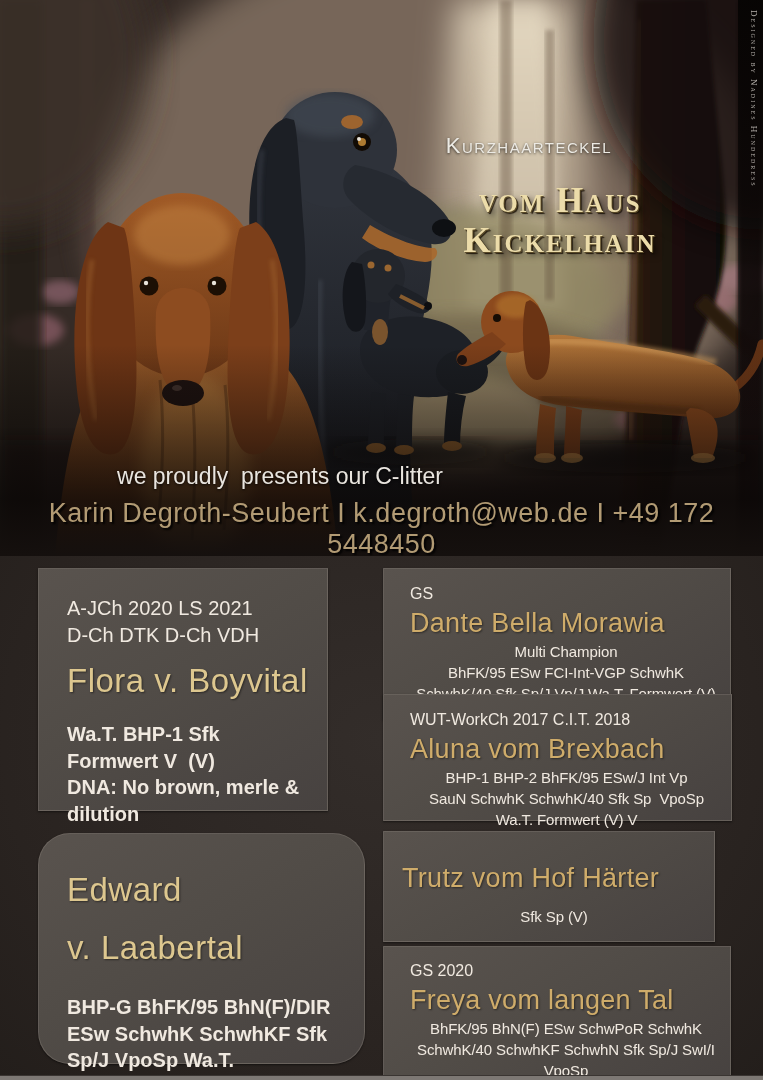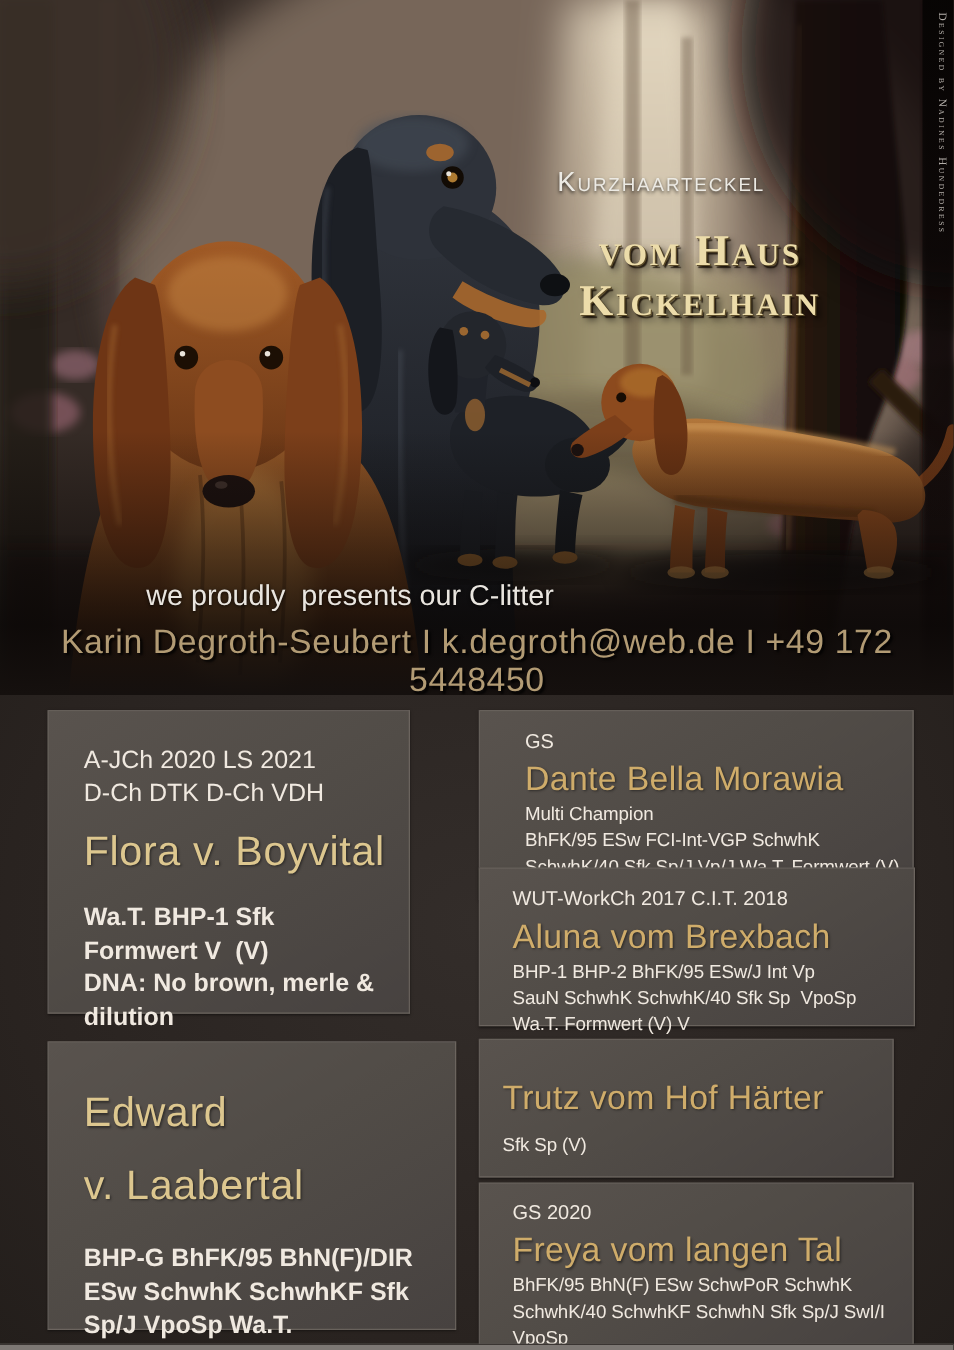--- a/index.html
+++ b/index.html
@@ -53,38 +53,38 @@
   }
   .card{
     position:absolute;box-sizing:border-box;
     background:linear-gradient(150deg,#59534e 0%, #514c47 45%, #484items39 100%);
     background:linear-gradient(150deg,#59534e 0%, #514c47 45%, #474240 100%);
     border:1px solid rgba(140,132,124,.38);
     box-shadow:0 1px 2px rgba(0,0,0,.5);
     color:#f0e9e0;
   }
   .card-flora{left:38px;top:12px;width:290px;height:243px;padding:26px 18px 0 28px;}
-  .card-dante{left:383px;top:12px;width:348px;height:152px;padding:14px 8px 0 36px;}
+  .card-dante{left:383px;top:12px;width:348px;height:152px;padding:14px 8px 0 26px;}
   .card-aluna{left:383px;top:138px;width:349px;height:127px;padding:14px 8px 0 26px;}
-  .card-edward{left:38px;top:277px;width:327px;height:231px;padding:30px 18px 0 28px;}
+  .card-edward{left:38px;top:277px;width:327px;height:231px;padding:30px 18px 0 28px;border-radius:32px;}
   .card-trutz{left:383px;top:275px;width:332px;height:111px;padding:28px 8px 0 18px;}
   .card-freya{left:383px;top:390px;width:348px;height:140px;padding:13px 8px 0 26px;}
   .t-line{font-size:20px;line-height:27px;white-space:pre-wrap;}
   .t-line-sm{font-size:16px;line-height:22px;white-space:pre-wrap;}
   .name-lg{
     font-size:33px;line-height:52px;color:#ddc78f;letter-spacing:.5px;
     text-shadow:1px 1px 2px rgba(0,0,0,.45);
   }
   .name-lg2{margin-top:6px;}
   .name-md{
     font-size:27px;line-height:36px;color:#cfac6a;letter-spacing:.3px;
     text-shadow:1px 1px 2px rgba(0,0,0,.45);
   }
   .d-line{font-size:20px;line-height:26.5px;white-space:pre-wrap;font-weight:bold;}
-  .d-line-sm{font-size:15px;line-height:21px;white-space:pre-wrap;letter-spacing:-.1px;}
+  .d-line-sm{font-size:15px;line-height:21px;white-space:pre-wrap;letter-spacing:-.1px;text-align:center;}
   .mt6{margin-top:6px;} .mt10{margin-top:10px;} .mt14{margin-top:14px;} .mt20{margin-top:20px;}
   .bottom-line{
     position:absolute;left:0;bottom:0;width:763px;height:4px;z-index:20;
     background:#7d7874;border-top:1px solid #3a3532;
   }
 </style>
 </head>
 <body>
 
 <div class="page">

